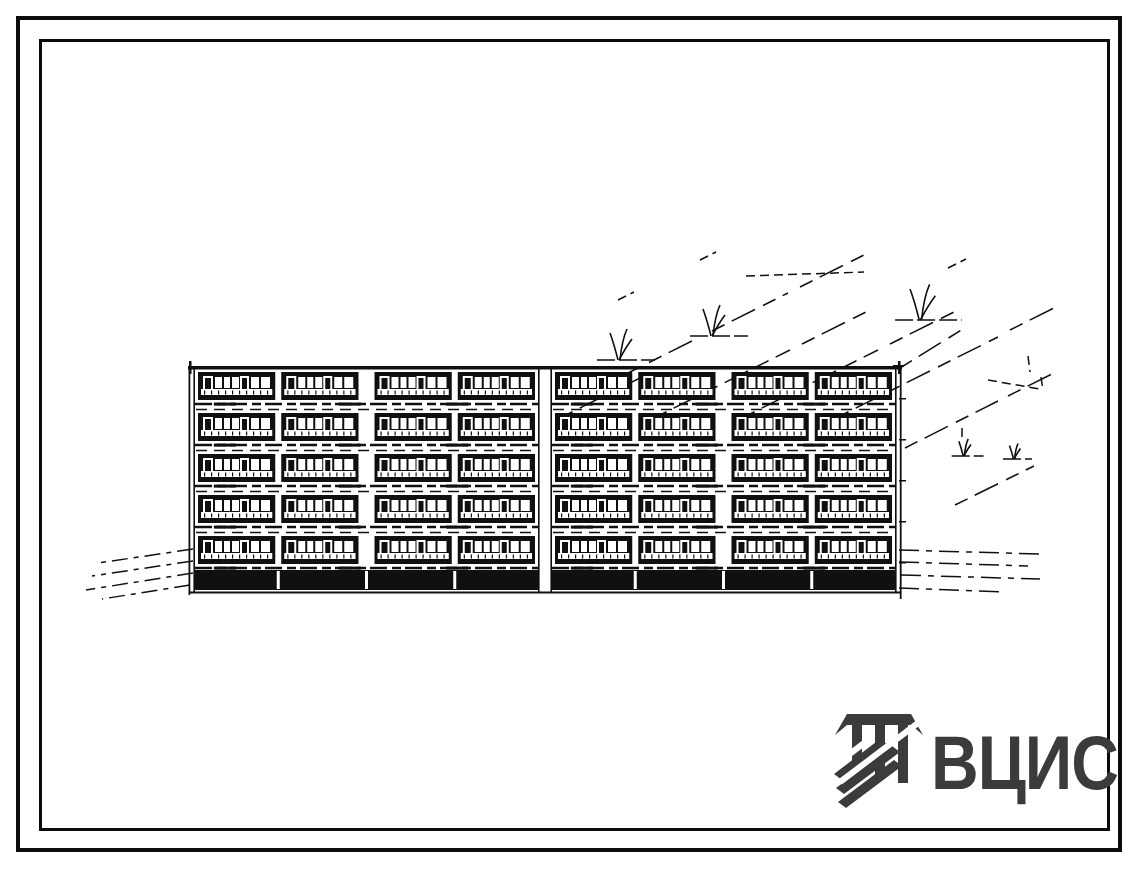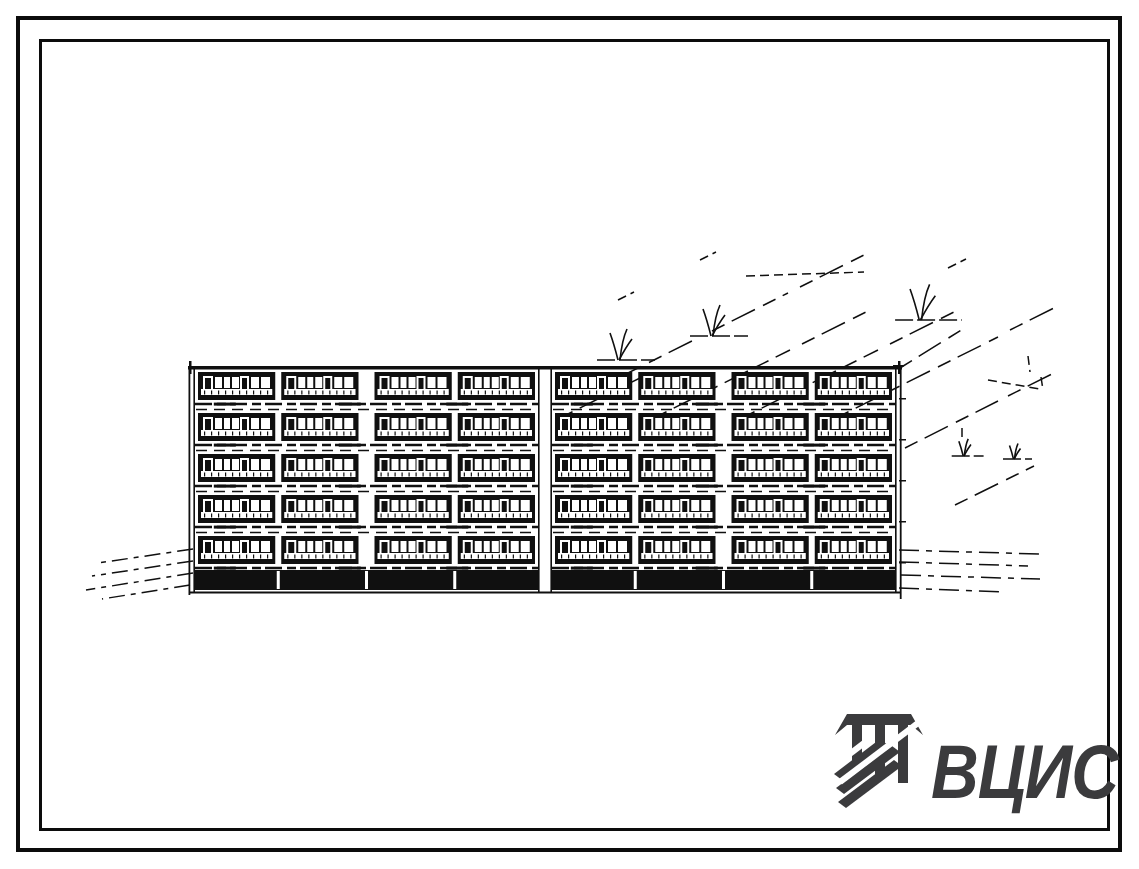--- a/index.html
+++ b/index.html
@@ -11,21 +11,21 @@
   .outer-frame{
     position:absolute;left:16px;top:16px;width:1098px;height:828px;
     border:4px solid #0c0c0c;box-sizing:content-box;background:transparent;
   }
   .inner-frame{
     position:absolute;left:39px;top:39px;width:1065px;height:786px;
     border:3px solid #0c0c0c;box-sizing:content-box;background:transparent;
   }
   #drawing{position:absolute;left:0;top:0;width:1139px;height:869px;}
   .logo{
-    position:absolute;left:832px;top:704px;display:flex;align-items:center;font-style:italic;
+    position:absolute;left:832px;top:704px;display:flex;align-items:flex-start;
   }
   .logo-icon{display:block;}
   .logo-text{
     font-weight:bold;font-size:66px;line-height:1;letter-spacing:-1px;
     transform:scaleY(1.14);transform-origin:top left;
     margin-left:5px;margin-top:21px;white-space:nowrap;
   }
 </style>
 </head>
 <body>

